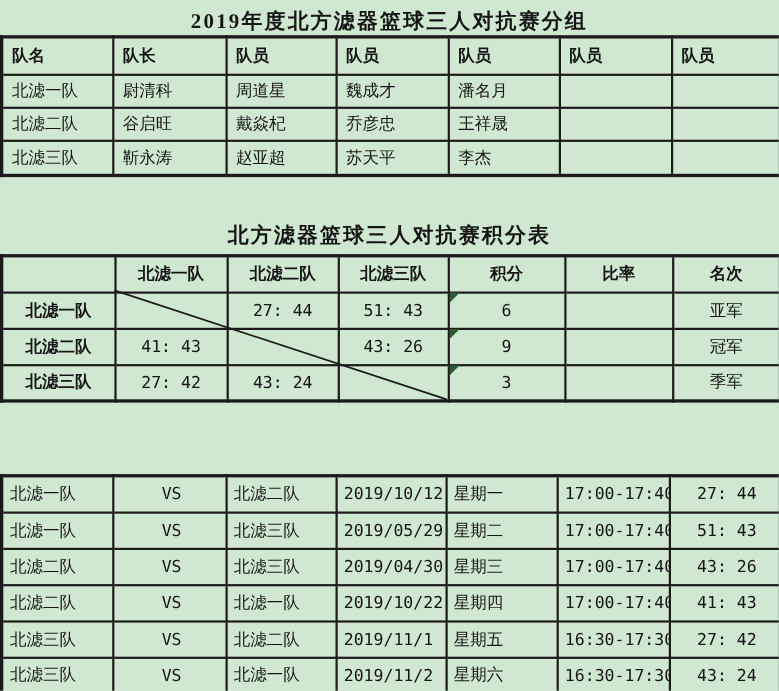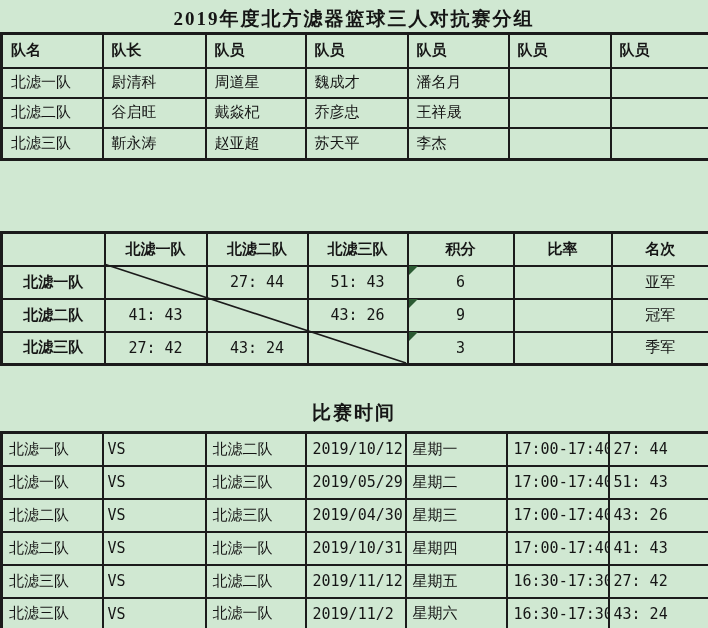--- a/index.html
+++ b/index.html
@@ -40,21 +40,21 @@
   .tbl1 td { padding-left: 8px; text-align: left; }
   .tbl1 tr.hdr td { font-weight: bold; }
 
   .tbl2wrap { position: absolute; top: 231px; left: 0; width: 708px; height: 135px; }
   .tbl2 tr { height: 33px; }
   .tbl2 td { text-align: center; }
   .tbl2 tr.hdr td, .tbl2 td.rowhdr { font-weight: bold; }
 
   .tbl3 tr { height: 33px; }
   .tbl3 td { text-align: left; padding-left: 6px; }
-  .tbl3 td.c { text-align: left; padding-left: 4px; }
+  .tbl3 td.c { text-align: center; padding-left: 4px; }
 
   .mono { font-family: "DejaVu Sans Mono", monospace; font-size: 15px; margin-top: 43px; }
 
   svg.diag {
     position: absolute; top: 0; left: 0; width: 708px; height: 135px;
     pointer-events: none;
   }
   .tri {
     position: absolute; width: 0; height: 0;
     border-top: 9px solid #2b5a33; border-right: 9px solid transparent;
@@ -113,20 +113,21 @@
       <td>靳永涛</td>
       <td>赵亚超</td>
       <td>苏天平</td>
       <td>李杰</td>
       <td></td>
       <td></td>
     </tr>
   </tbody>
     </table>
 
+  <div class="title t2">北方滤器篮球三人对抗赛积分表</div>
 
   <div class="tbl2wrap">
     <table class="tbl tbl2">
       <colgroup>
         <col style="width:103px">
           <col style="width:102px">
           <col style="width:101px">
         <col style="width:100px">
           <col style="width:106px">
           <col style="width:98px">
@@ -172,21 +173,20 @@
     </tbody>
       </table>
     <svg class="diag" viewBox="0 0 708 135">
       <line x1="104" y1="33" x2="406" y2="132" stroke="#1b1b1b" stroke-width="1.6"></line>
     </svg>
     <div class="tri tri1"></div>
     <div class="tri tri2"></div>
     <div class="tri tri3"></div>
   </div>
 
-  <div class="title t3">比赛时间</div>
 
   <table class="tbl tbl3">
     <colgroup>
       <col style="width:101px">
         <col style="width:103px">
         <col style="width:100px">
       <col style="width:100px">
         <col style="width:101px">
         <col style="width:102px">
         <col style="width:101px">
@@ -216,30 +216,30 @@
       <td>北滤三队</td>
       <td class="mono">2019/04/30</td>
       <td>星期三</td>
       <td class="mono">17:00-17:40</td>
       <td class="c mono">43: 26</td>
     </tr>
     <tr>
       <td>北滤二队</td>
       <td class="c mono">VS</td>
       <td>北滤一队</td>
-      <td class="mono">2019/10/31</td>
+      <td class="mono">2019/10/22</td>
       <td>星期四</td>
       <td class="mono">17:00-17:40</td>
       <td class="c mono">41: 43</td>
     </tr>
     <tr>
       <td>北滤三队</td>
       <td class="c mono">VS</td>
       <td>北滤二队</td>
-      <td class="mono">2019/11/12</td>
+      <td class="mono">2019/11/1</td>
       <td>星期五</td>
       <td class="mono">16:30-17:30</td>
       <td class="c mono">27: 42</td>
     </tr>
     <tr>
       <td>北滤三队</td>
       <td class="c mono">VS</td>
       <td>北滤一队</td>
       <td class="mono">2019/11/2</td>
       <td>星期六</td>

